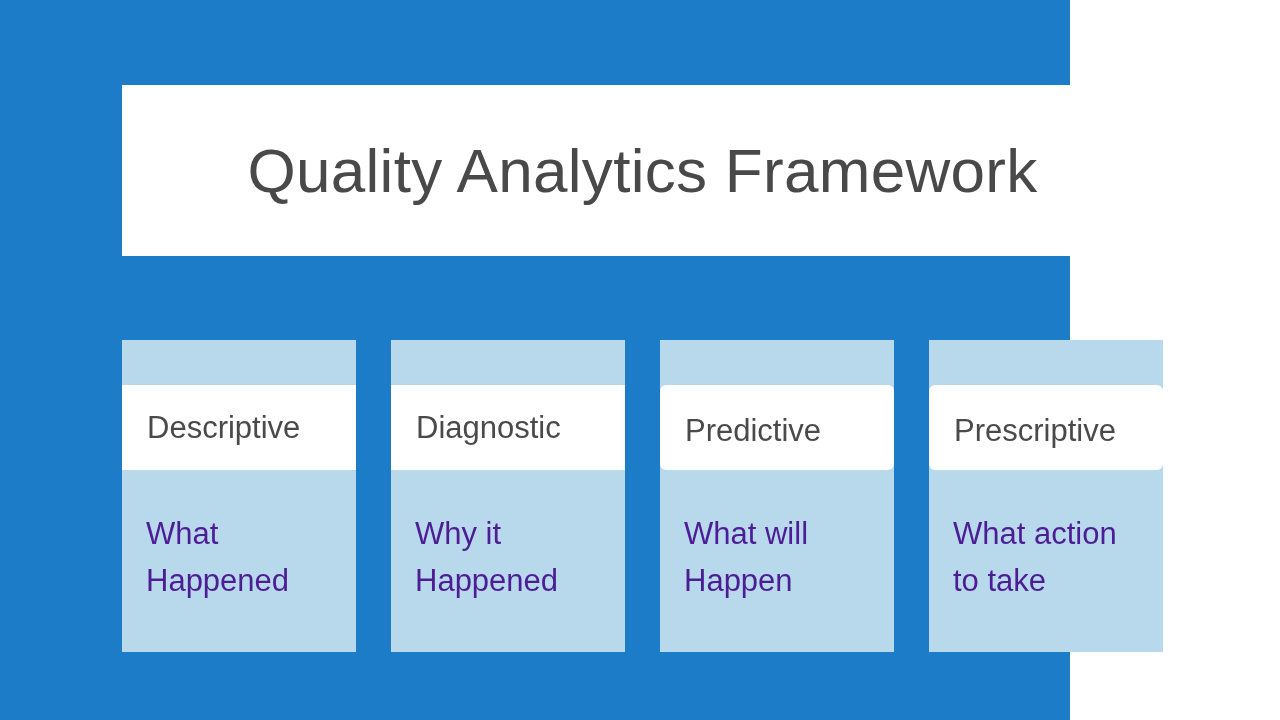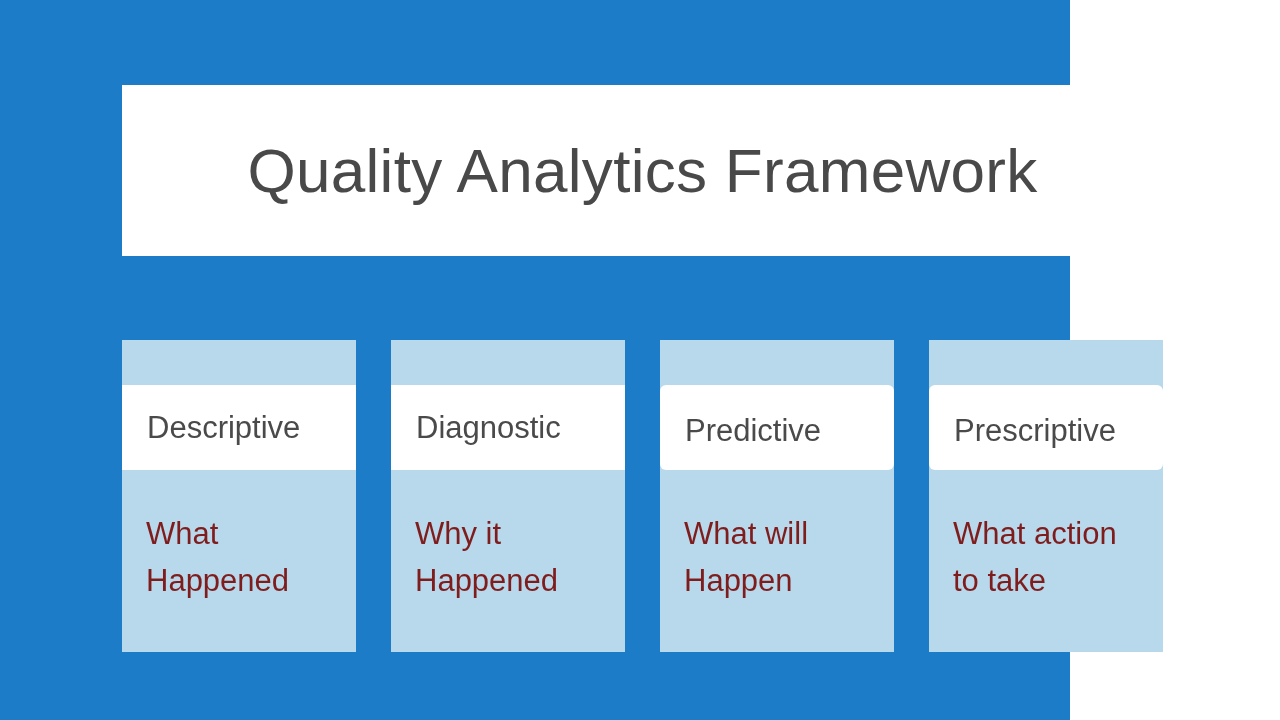--- a/index.html
+++ b/index.html
@@ -81,21 +81,21 @@
   .card-body {
     flex: 1 1 auto;
     background: #B8D9EC;
     box-sizing: border-box;
     padding: 40px 12px 0 24px;
   }
   .card-body-text {
     font-family: "Liberation Sans", sans-serif;
     font-size: 31px;
     font-weight: 400;
-    color: #7f1d1d;
+    color: #4c1d95;
     line-height: 1.52;
     white-space: pre-line;
   }
 
   
   .card.nudge-down .card-header { padding-top: 6px; border-radius: 6px; }
 </style>
 </head>
 <body>
 

